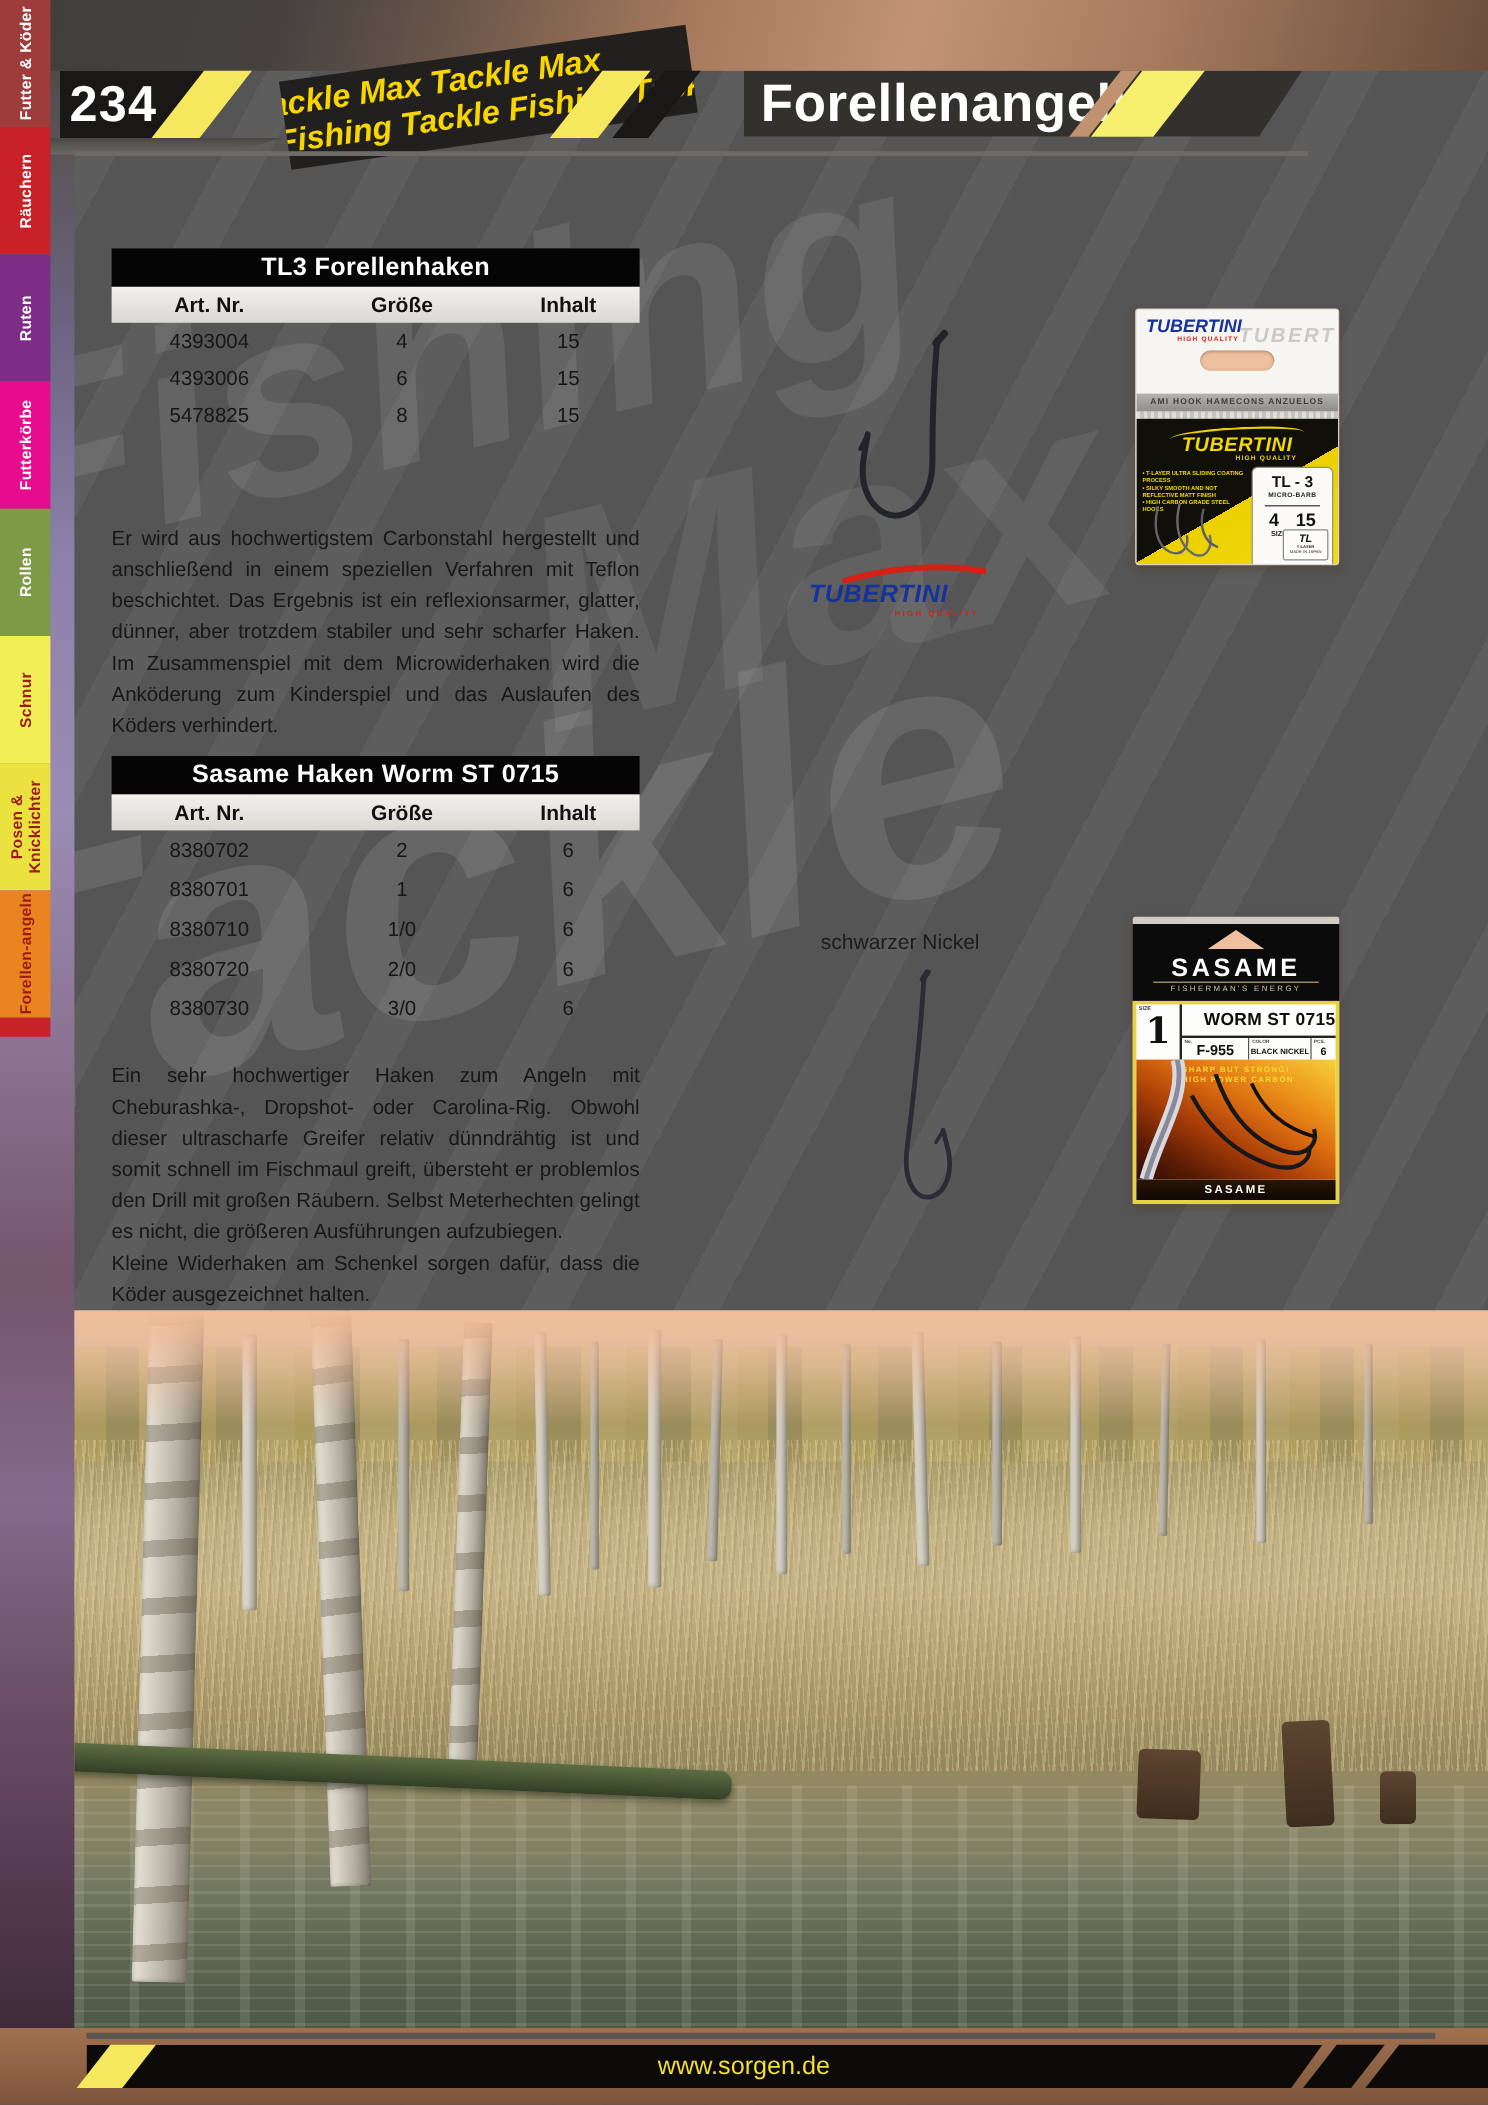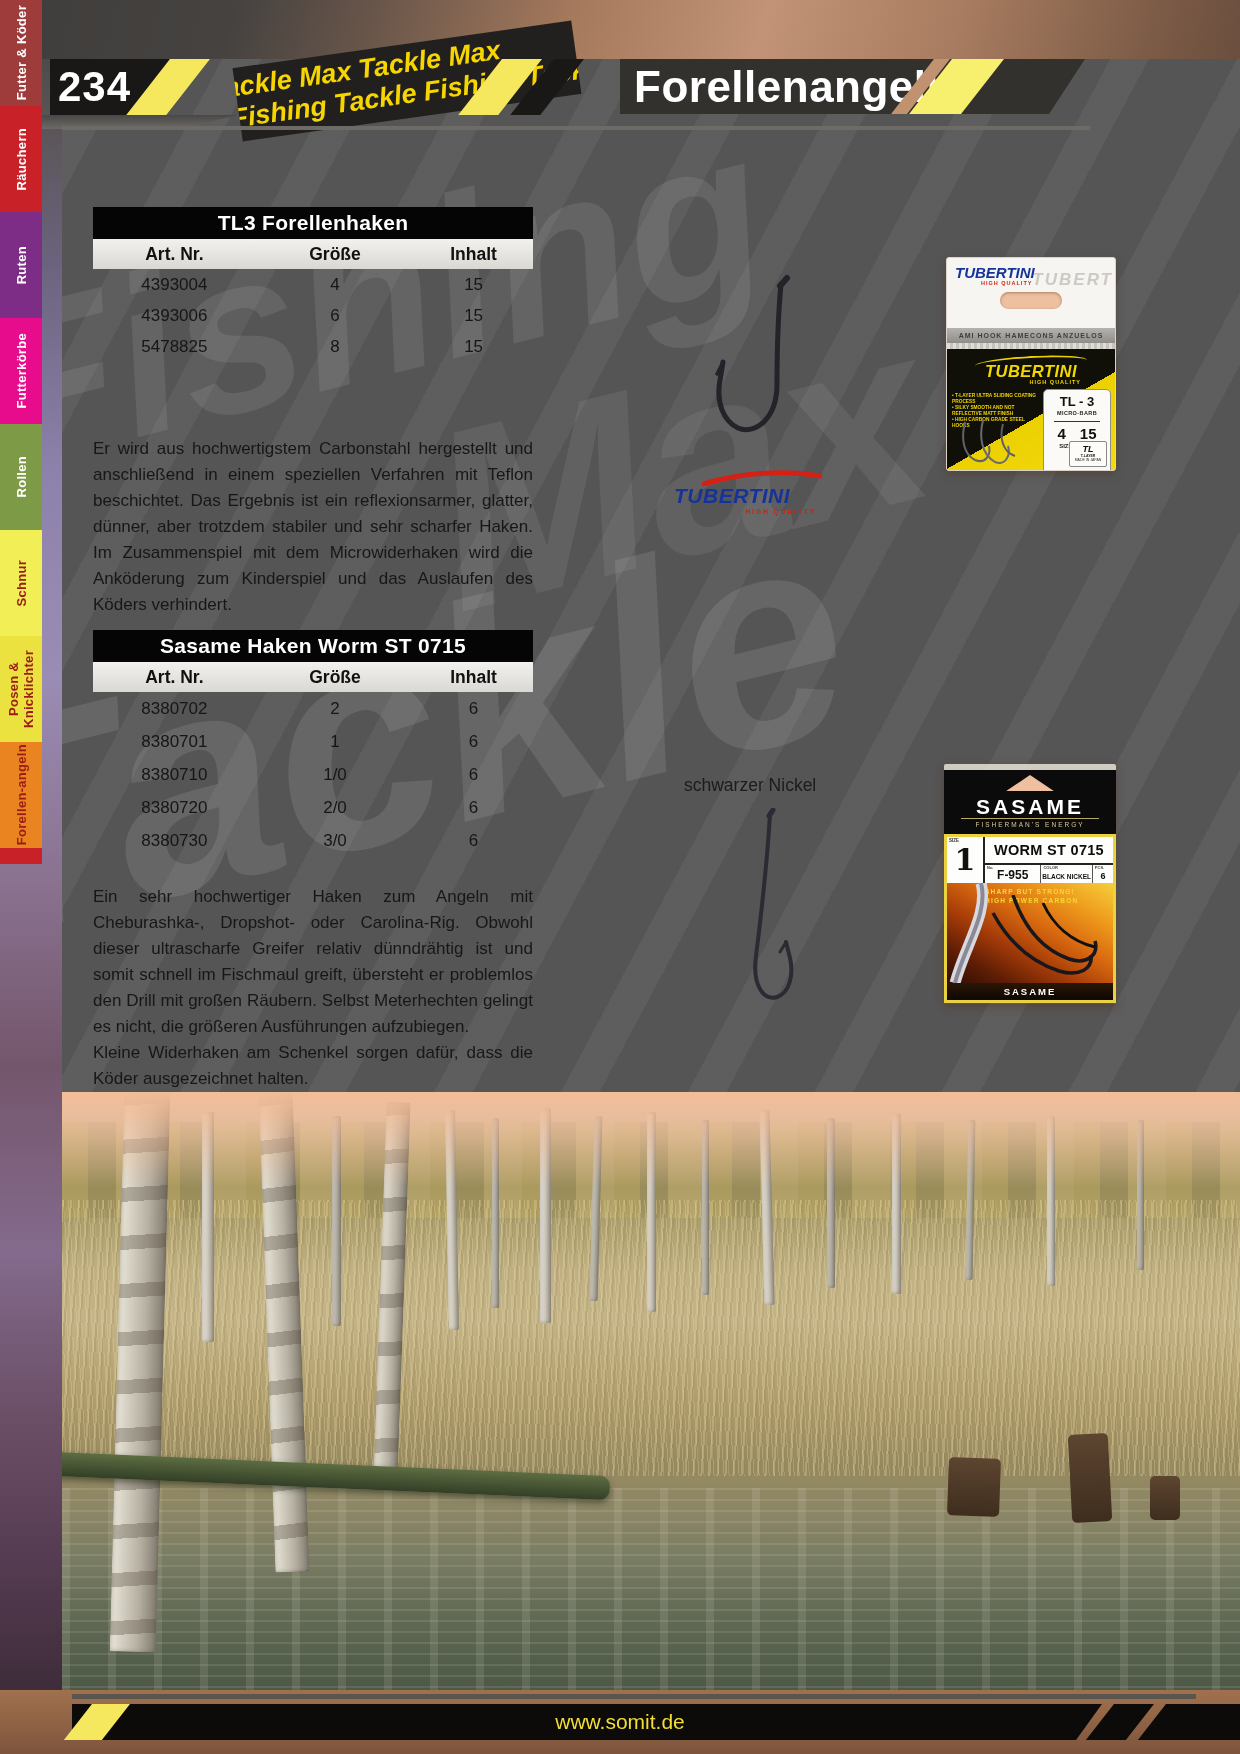--- a/index.html
+++ b/index.html
@@ -118,21 +118,21 @@
       font-size:21px;letter-spacing:3px;}
   .sas-brand-sub{position:absolute;left:10%;right:10%;top:48px;text-align:center;color:#d6c896;
       font-size:6.5px;letter-spacing:2px;border-top:1px solid #b8a868;padding-top:2px;}
   .sas-card{border:3px solid #e9d23e;background:#fdfdfb;}
   .sas-label{display:flex;height:46px;}
   .sas-size{width:36px;border-right:2px solid #222;position:relative;}
   .sas-size-label{position:absolute;left:2px;top:1px;font-size:4.5px;font-weight:bold;color:#333;}
   .sas-size-val{font-family:"DejaVu Serif",serif;font-weight:bold;font-size:30px;text-align:center;
       line-height:46px;color:#111;}
   .sas-rightcol{flex:1;display:flex;flex-direction:column;}
-  .sas-model{height:26px;border-bottom:2px solid #222;font-weight:800;font-size:14.5px;text-align:center;
+  .sas-model{height:26px;border-bottom:2px solid #222;font-weight:800;font-size:14.5px;text-align:right;
       line-height:26px;color:#0d0d0d;letter-spacing:.3px;}
   .sas-meta{flex:1;display:flex;}
   .sas-meta .cell{position:relative;border-right:1px solid #555;display:flex;align-items:flex-end;justify-content:center;}
   .sas-meta .cell:last-child{border-right:none;}
   .sas-meta .lbl{position:absolute;left:2px;top:0;font-size:4px;font-weight:bold;color:#444;}
   .cell-no{width:44%;} .cell-col{width:40%;} .cell-pcs{width:16%;}
   .val-no{font-weight:800;font-size:12px;color:#111;padding-bottom:1px;text-align:right;}
   .val-col{font-weight:800;font-size:6.5px;color:#111;padding-bottom:3px;}
   .val-pcs{font-weight:800;font-size:9px;color:#111;padding-bottom:2px;}
   .sas-flame{position:relative;height:100px;overflow:hidden;
@@ -451,15 +451,15 @@
     <div class="stump" style="right:60px;top:64%;width:30px;height:44px;"></div>
     <div class="ph-fade"></div>
   </div>
 
   <div class="footer-bg"></div>
   <div class="f-line"></div>
   <div class="f-bar"></div>
   <div class="f-stripe-y"></div>
   <div class="f-s1"></div>
   <div class="f-s2"></div>
-  <div class="f-url">www.somit.de</div>
+  <div class="f-url">www.sorgen.de</div>
 
 </div>
 
 </body></html>

